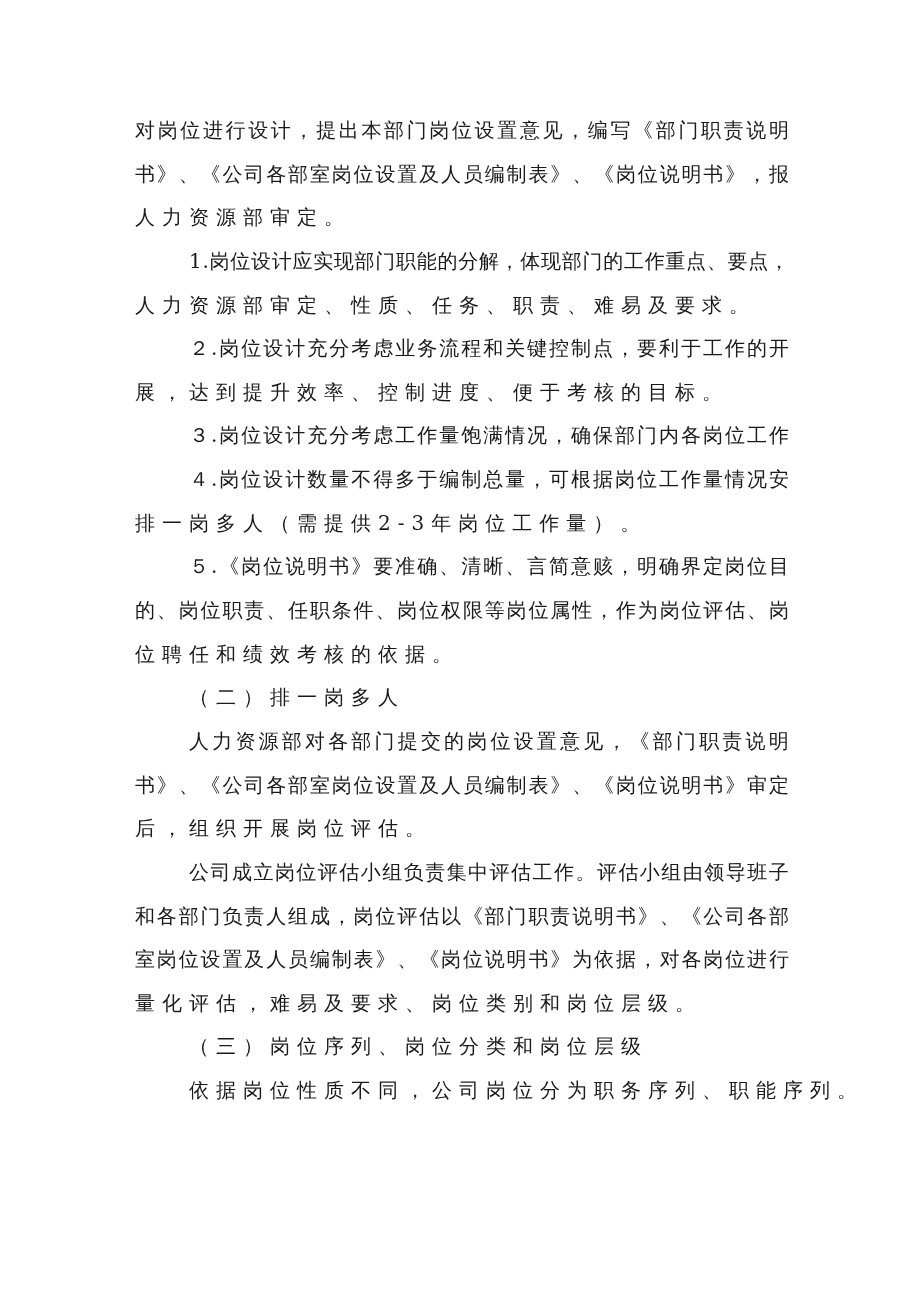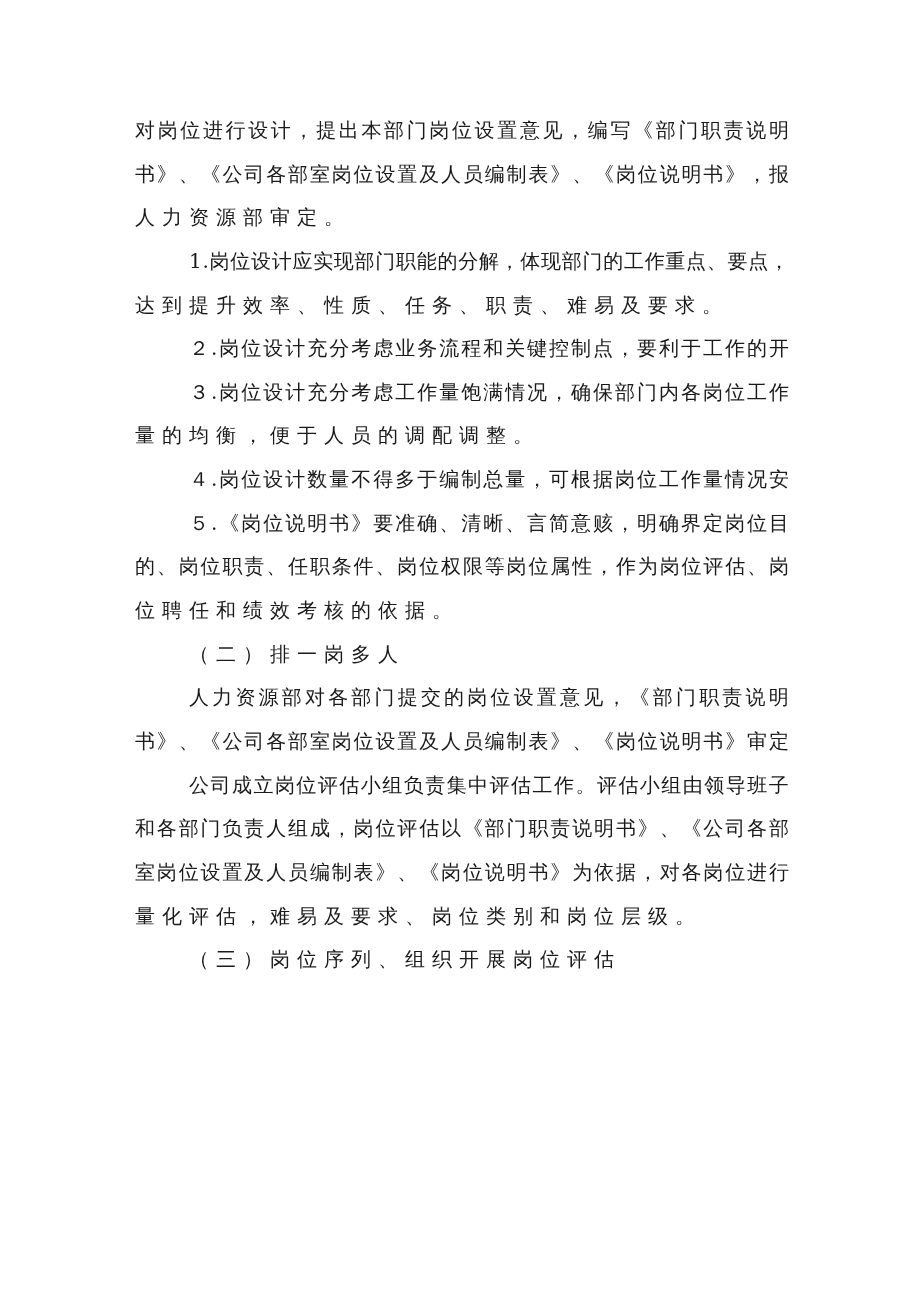--- a/index.html
+++ b/index.html
@@ -127,21 +127,21 @@
             <span>工</span>
             <span>作</span>
             <span>重</span>
             <span>点</span>
             <span>、</span>
             <span>要</span>
             <span>点</span>
             <span>，</span>
           </span>
         </span>
-      <span class="line last">达到提升效率、性质、任务、职责、难易及要求。</span>
+      <span class="line last">人力资源部审定、性质、任务、职责、难易及要求。</span>
     </div>
 
     <div>
       <span class="line indent">
           <span style="display: flex; justify-content: space-between; width: 100%;">
             <span>２</span>
             <span>.</span>
             <span>岗</span>
             <span>位</span>
             <span>设</span>
@@ -163,20 +163,21 @@
             <span>，</span>
             <span>要</span>
             <span>利</span>
             <span>于</span>
             <span>工</span>
             <span>作</span>
             <span>的</span>
             <span>开</span>
           </span>
         </span>
+      <span class="line last">展，达到提升效率、控制进度、便于考核的目标。</span>
     </div>
 
     <div>
       <span class="line indent">
           <span style="display: flex; justify-content: space-between; width: 100%;">
             <span>３</span>
             <span>.</span>
             <span>岗</span>
             <span>位</span>
             <span>设</span>
@@ -198,21 +199,20 @@
             <span>部</span>
             <span>门</span>
             <span>内</span>
             <span>各</span>
             <span>岗</span>
             <span>位</span>
             <span>工</span>
             <span>作</span>
           </span>
         </span>
-      <span class="line last">量的均衡，便于人员的调配调整。</span>
     </div>
 
     <div>
       <span class="line indent">
           <span style="display: flex; justify-content: space-between; width: 100%;">
             <span>４</span>
             <span>.</span>
             <span>岗</span>
             <span>位</span>
             <span>设</span>
@@ -234,20 +234,21 @@
             <span>岗</span>
             <span>位</span>
             <span>工</span>
             <span>作</span>
             <span>量</span>
             <span>情</span>
             <span>况</span>
             <span>安</span>
           </span>
         </span>
+      <span class="line last">排一岗多人（需提供2-3年岗位工作量）。</span>
     </div>
 
     <div>
       <span class="line indent">
           <span style="display: flex; justify-content: space-between; width: 100%;">
             <span>５</span>
             <span>.</span>
             <span>《</span>
             <span>岗</span>
             <span>位</span>
@@ -375,20 +376,21 @@
             <span>岗</span>
             <span>位</span>
             <span>说</span>
             <span>明</span>
             <span>书</span>
             <span>》</span>
             <span>审</span>
             <span>定</span>
           </span>
         </span>
+      <span class="line last">后，组织开展岗位评估。</span>
     </div>
 
     <div>
       <span class="line indent">
           <span style="display: flex; justify-content: space-between; width: 100%;">
             <span>公</span>
             <span>司</span>
             <span>成</span>
             <span>立</span>
             <span>岗</span>
@@ -482,18 +484,21 @@
             <span>岗</span>
             <span>位</span>
             <span>进</span>
             <span>行</span>
           </span>
         </span>
       <span class="line last">量化评估，难易及要求、岗位类别和岗位层级。</span>
     </div>
 
     <div>
-      <span class="line heading">（三）岗位序列、组织开展岗位评估</span>
-    </div>
-
+      <span class="line heading">（三）岗位序列、岗位分类和岗位层级</span>
+    </div>
+
+    <div>
+      <span class="line heading">依据岗位性质不同，公司岗位分为职务序列、职能序列。</span>
+    </div>
 
   </div>
 </div>
 
 </body></html>

